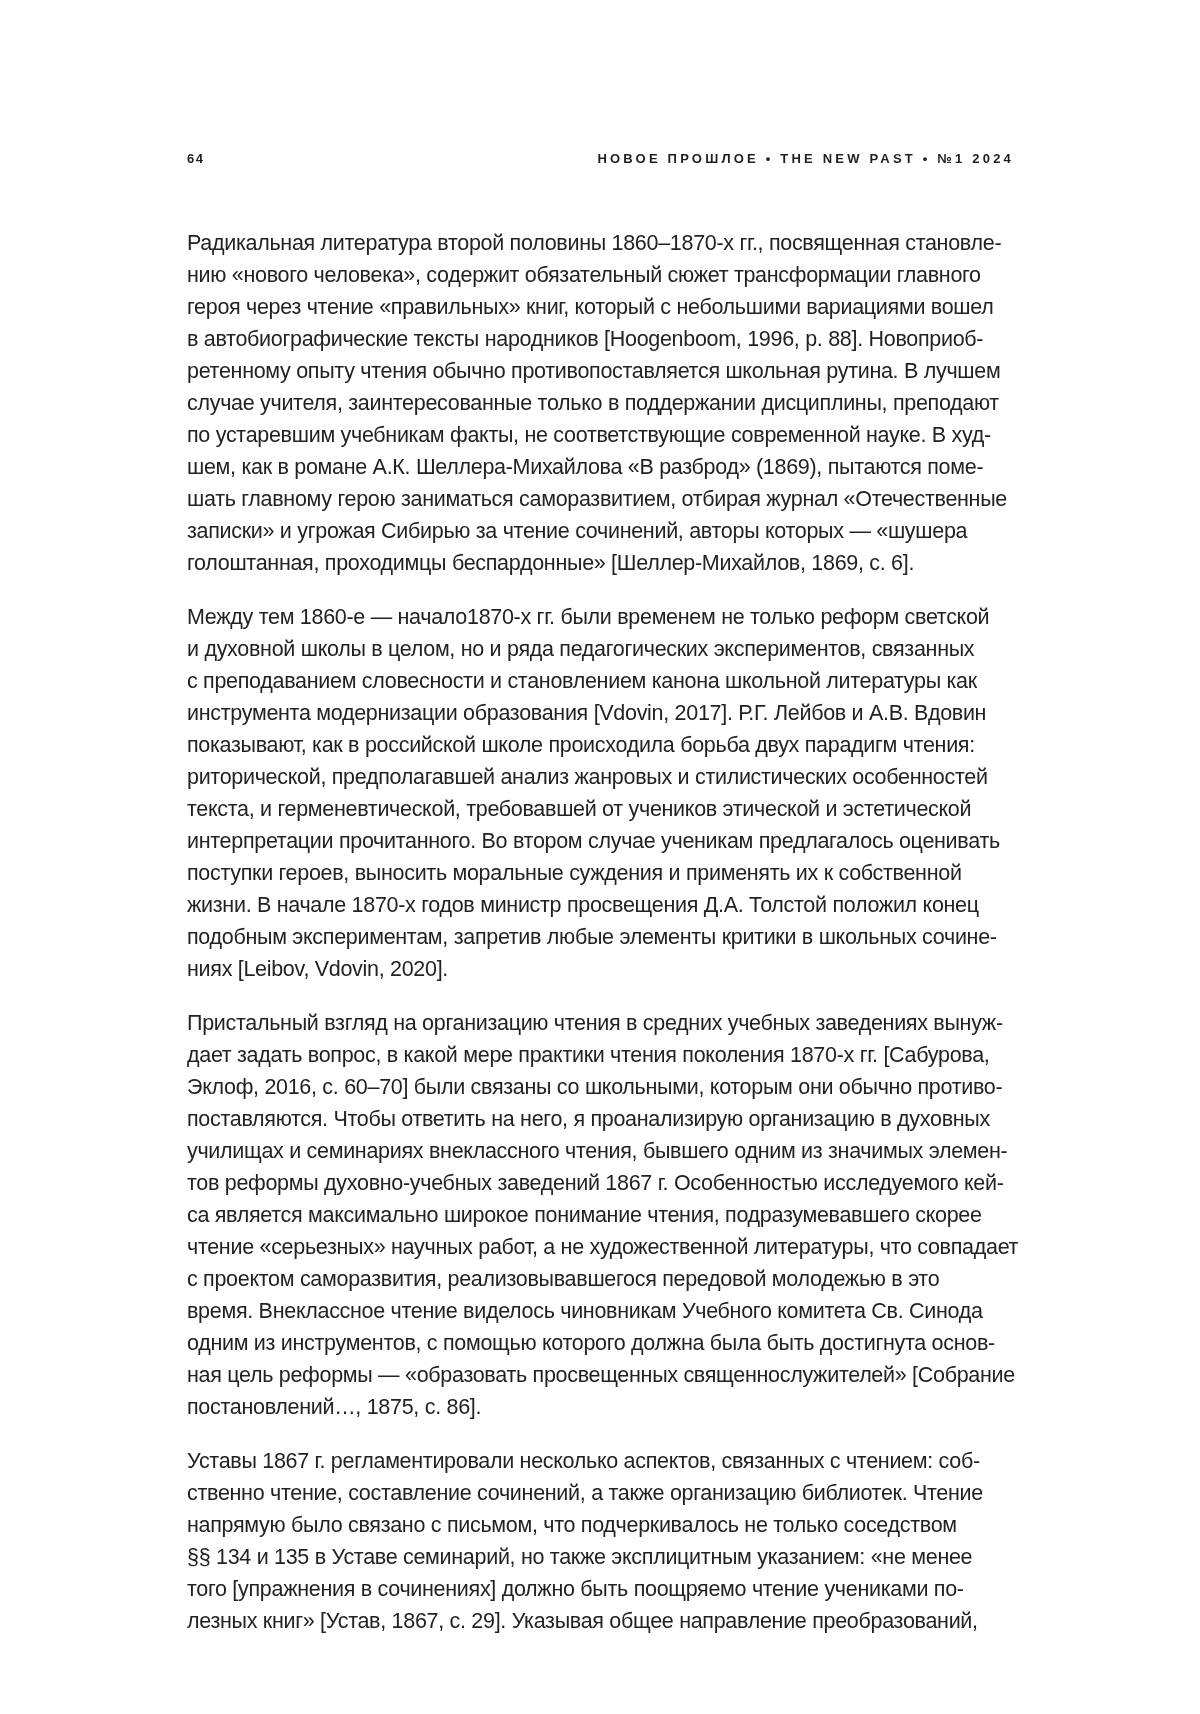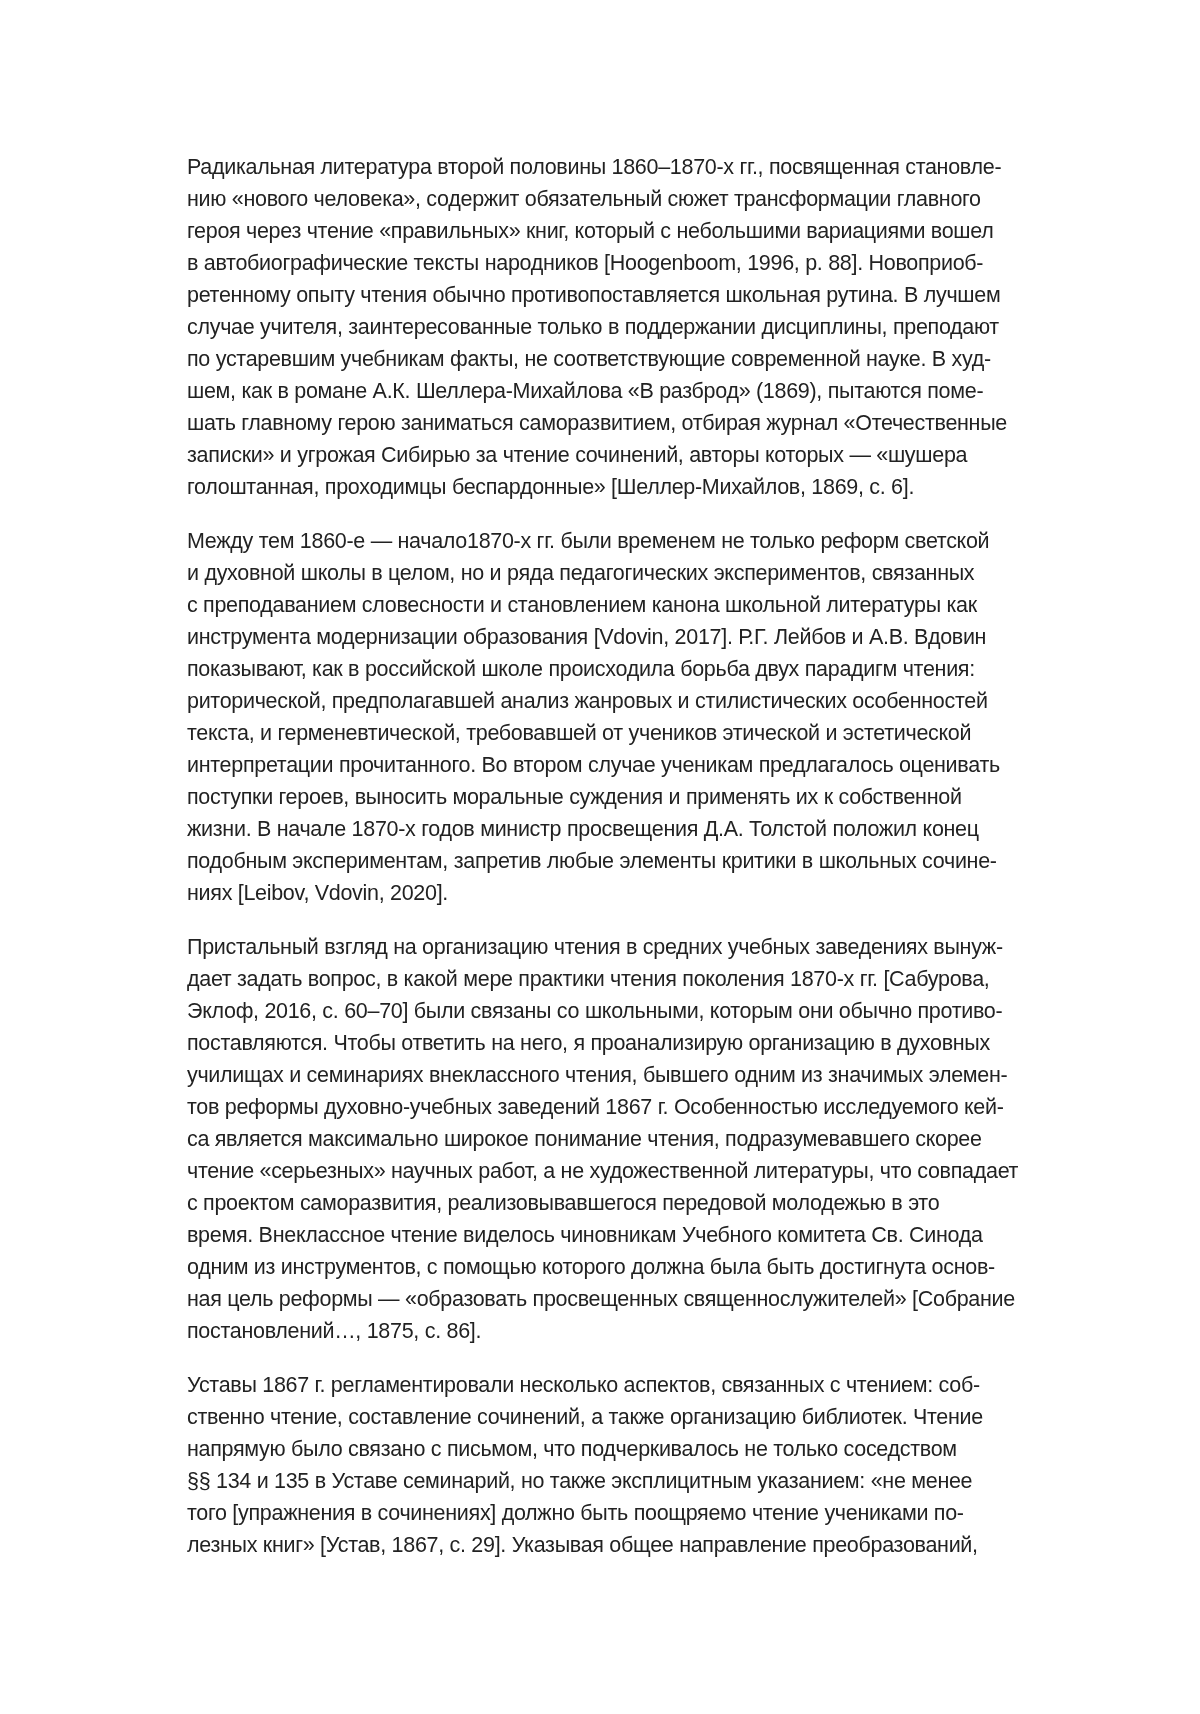--- a/index.html
+++ b/index.html
@@ -48,20 +48,24 @@
     color: #222222;
     white-space: pre;        
     font-stretch: semi-condensed;
   }
 </style>
 </head>
 <body>
 
 <div class="page">
 
+  <div class="running-header">
+    <span class="page-number">64</span>
+    <span class="running-title">НОВОЕ ПРОШЛОЕ • THE NEW PAST • №1 2024</span>
+  </div>
 
   <div class="body-text">
     <p>Радикальная литература второй половины 1860–1870-х гг., посвященная становле-
 нию «нового человека», содержит обязательный сюжет трансформации главного
 героя через чтение «правильных» книг, который с небольшими вариациями вошел
 в автобиографические тексты народников [Hoogenboom, 1996, p. 88]. Новоприоб-
 ретенному опыту чтения обычно противопоставляется школьная рутина. В лучшем
 случае учителя, заинтересованные только в поддержании дисциплины, преподают
 по устаревшим учебникам факты, не соответствующие современной науке. В худ-
 шем, как в романе А.К. Шеллера-Михайлова «В разброд» (1869), пытаются поме-

